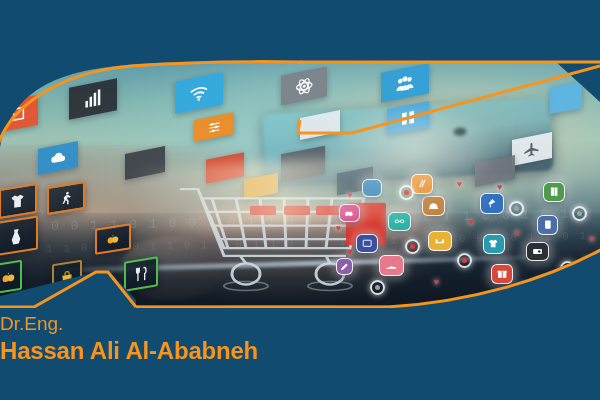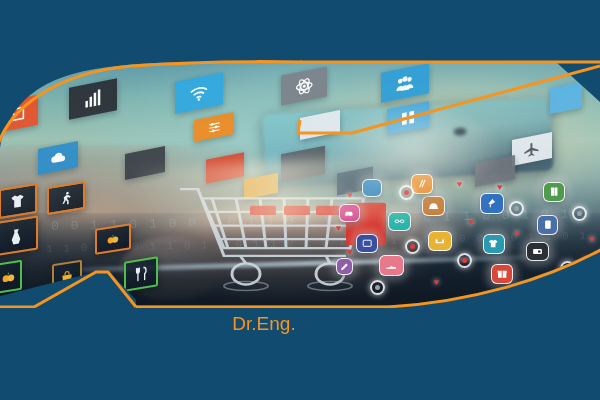--- a/index.html
+++ b/index.html
@@ -174,21 +174,21 @@
     display:block;
   }
   .ring.gray i{background:#9aa3ab;}
 
   
   .frame{position:absolute;left:0;top:0;width:600px;height:400px;pointer-events:none;}
 
   
   .footer{
     position:absolute;left:0;top:312px;width:528px;
-    text-align:center;color:#f7941d;
+    text-align:left;color:#f7941d;
   }
   .f-pre{font-size:19px;line-height:24px;font-weight:normal;}
   .f-name{font-size:24px;line-height:29px;font-weight:bold;letter-spacing:-0.2px;}
   .f-role{font-size:19px;line-height:25px;font-weight:normal;}
 </style>
 </head>
 <body>
 
 <div class="slide">
 
@@ -522,15 +522,16 @@
 
     <path d="M0,296 L0,308 L136,308 L136,300 L110,272 L96,272 Z" fill="#124b70"></path>
     <path d="M136,307 L108,272 L96,272 L34,307 L0,307" fill="none" stroke="#f7941d" stroke-width="3"></path>
 
     <path d="M0,308 L600,308 L600,400 L0,400 Z" fill="#124b70"></path>
     <path d="M0,0 L600,0 L600,56 L0,56 Z" fill="#124b70"></path>
   </svg>
 
   <div class="footer">
     <div class="f-pre">Dr.Eng.</div>
+    <div class="f-name">Hassan Ali Al-Ababneh</div>
   </div>
 
 </div>
 
 </body></html>

